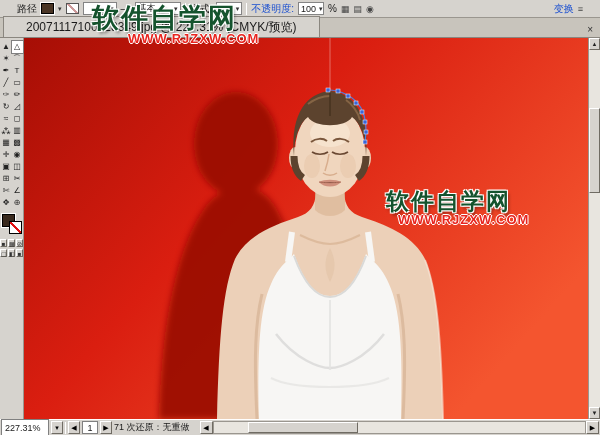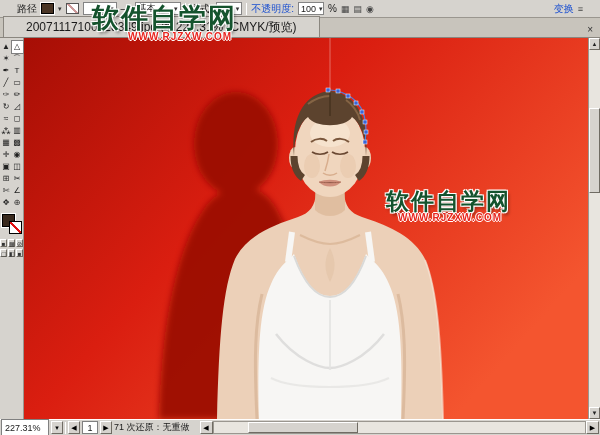--- a/index.html
+++ b/index.html
@@ -61,21 +61,21 @@
   .hscroll { flex:1; height:13px; display:flex; margin-left:8px; }
   .htrack { flex:1; background:#e8e5df; border:1px solid #9a968f; position:relative; }
   .hthumb { position:absolute; left:34px; top:0; height:100%; width:110px; background:#d6d3ce;
     border:1px solid; border-color:#fff #6f6b63 #6f6b63 #fff; cursor:grab; }
   .hs-btn { width:13px; height:13px; font-size:7px; line-height:11px; text-align:center; background:#d6d3ce;
     border:1px solid; border-color:#fff #6f6b63 #6f6b63 #fff; cursor:pointer; padding:0; }
 
   
   .wm-big { position:absolute; font-weight:bold; color:#14532d; letter-spacing:2px; z-index:50; pointer-events:none;
     text-shadow:-1px -1px 0 #fff, 1px -1px 0 #fff, -1px 1px 0 #fff, 1px 1px 0 #fff, 2px 3px 3px rgba(0,0,0,.35); }
-  .wm-sub { position:absolute; font-weight:bold; color:#e8251f; z-index:50; pointer-events:none; font-size:10px;
+  .wm-sub { position:absolute; font-weight:bold; color:#e8251f; z-index:50; pointer-events:none; font-size:13px;
     text-shadow:-1px 0 0 #fff, 1px 0 0 #fff, 0 -1px 0 #fff, 0 1px 0 #fff; letter-spacing:1px; }
   .wm1 { left:92px; top:0px; font-size:27px; }
   .wm1s { left:128px; top:31px; }
   .wm2 { left:386px; top:186px; font-size:23px; }
   .wm2s { left:398px; top:212px; }
 </style>
 </head>
 <body>
 
 <div class="options-bar">

